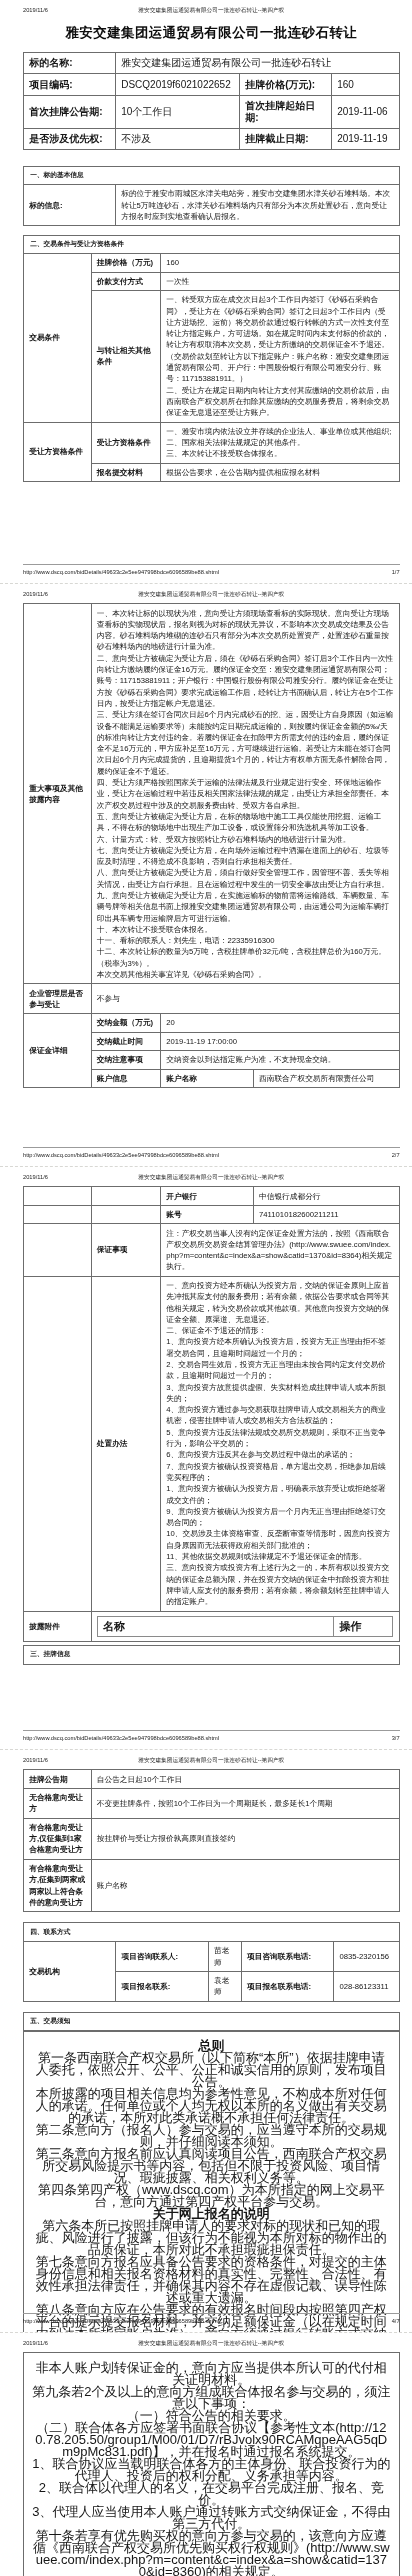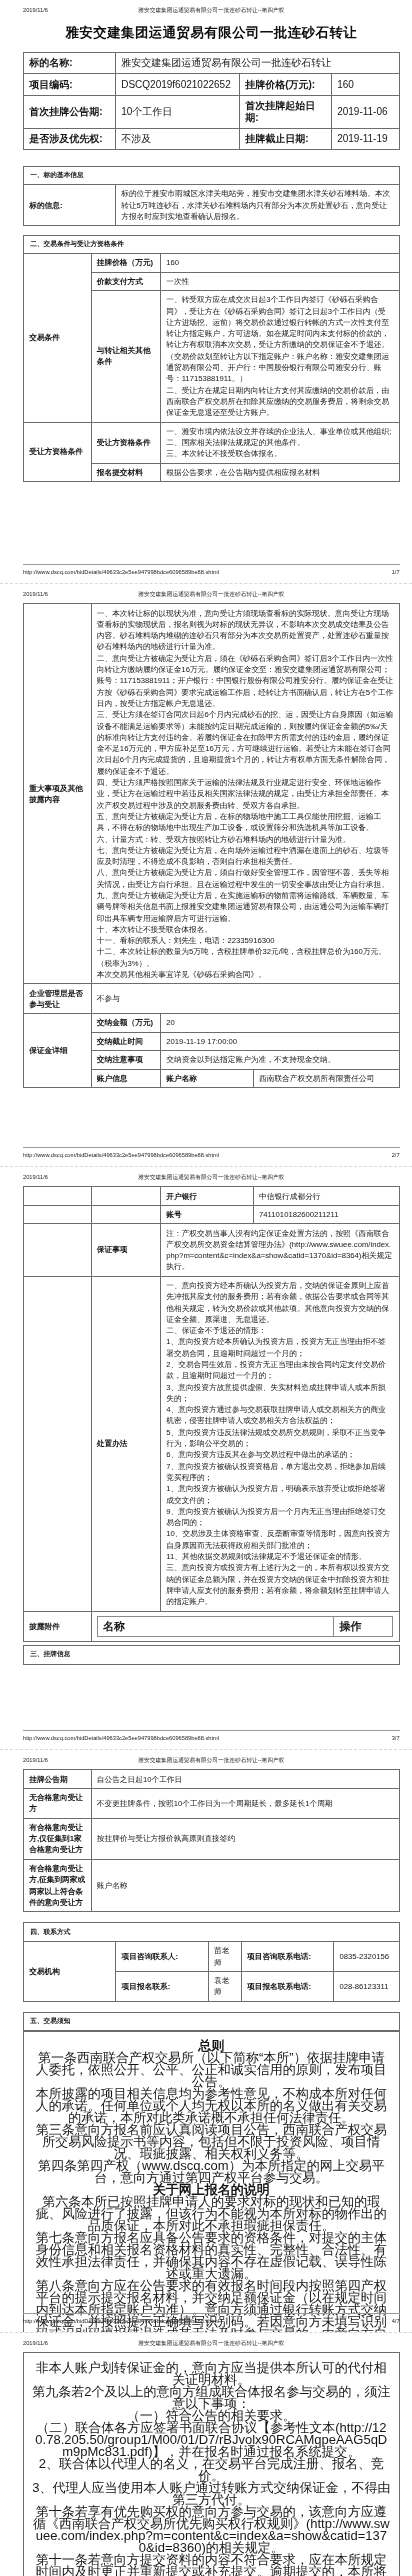--- a/index.html
+++ b/index.html
@@ -386,20 +386,21 @@
       </tr>
     </tbody>
       </table>
 
     <div class="sec mt20">五、交易须知</div>
     <div class="box join">
       <div>
           <p class="ctr">总则</p>
           <p>第一条西南联合产权交易所（以下简称“本所”）依据挂牌申请人委托，依照公开、公平、公正和诚实信用的原则，发布项目公告。</p>
           <p>本所披露的项目相关信息均为参考性意见，不构成本所对任何人的承诺。任何单位或个人均无权以本所的名义做出有关交易的承诺，本所对此类承诺概不承担任何法律责任。</p>
+          <p>第二条意向方（报名人）参与交易的，应当遵守本所的交易规则，并仔细阅读本须知。</p>
           <p>第三条意向方报名前应认真阅读项目公告，西南联合产权交易所交易风险提示书等内容，包括但不限于投资风险、项目情况、瑕疵披露、相关权利义务等。</p>
           <p>第四条第四产权（www.dscq.com）为本所指定的网上交易平台，意向方通过第四产权平台参与交易。</p>
           <p class="ctr">关于网上报名的说明</p>
           <p>第六条本所已按照挂牌申请人的要求对标的现状和已知的瑕疵、风险进行了披露，但该行为不能视为本所对标的物作出的品质保证，本所对此不承担瑕疵担保责任。</p>
           <p>第七条意向方报名应具备公告要求的资格条件，对提交的主体身份信息和相关报名资格材料的真实性、完整性、合法性、有效性承担法律责任，并确保其内容不存在虚假记载、误导性陈述或重大遗漏。</p>
           <p>第八条意向方应在公告要求的有效报名时间段内按照第四产权平台的提示提交报名材料，并交纳足额保证金（以在规定时间内到达本所指定账户为准）。意向方须通过银行转账方式交纳保证金，并按照提示正确填写识别码。若因意向方未填写识别码或识别码填报错误造成其无法及时参与交易的，由意向方自行承担责任。</p>
         </div>
     </div>
 
     <footer class="pfoot">
@@ -413,20 +414,21 @@
       <span class="d">2019/11/6</span>
       <span class="t">雅安交建集团运通贸易有限公司一批连砂石转让--第四产权</span>
     </header>
 
     <div class="box">
       <div>
           <p>非本人账户划转保证金的，意向方应当提供本所认可的代付相关证明材料。</p>
           <p>第九条若2个及以上的意向方组成联合体报名参与交易的，须注意以下事项：</p>
           <p>（一）符合公告的相关要求。</p>
           <p>（二）联合体各方应签署书面联合协议【参考性文本(http://120.78.205.50/group1/M00/01/D7/rBJvolx90RCAMqpeAAG5qDm9pMc831.pdf)】，并在报名时通过报名系统提交。</p>
+          <p>1、联合协议应当载明联合体各方的主体身份、联合投资行为的代理人、投资后的权利分配、义务承担等内容。</p>
           <p>2、联合体以代理人的名义，在交易平台完成注册、报名、竞价。</p>
           <p>3、代理人应当使用本人账户通过转账方式交纳保证金，不得由第三方代付。</p>
           <p>第十条若享有优先购买权的意向方参与交易的，该意向方应遵循《西南联合产权交易所优先购买权行权规则》(http://www.swuee.com/index.php?m=content&amp;c=index&amp;a=show&amp;catid=1370&amp;id=8360)的相关规定。</p>
           <p>第十一条若意向方提交资料的内容不符合要求，应在本所规定时间内及时更正并重新提交或补充提交。逾期提交的，本所将不予受理。</p>
           <p>第十二条公告期限截止后，已完成报名手续的意向方不得单方撤回报名。</p>
           <p class="ctr">关于通知事项的说明</p>
           <p>第十三条本所将同时按以下方式向意向方发送有关事项通知：</p>
           <p>（一）通过第四产权平台向意向方的网上注册账户发送系统通知；</p>
           <p>（二）按意向方提交的报名材料中载明的联系人手机号码发送手机短信。</p>
         </div>

